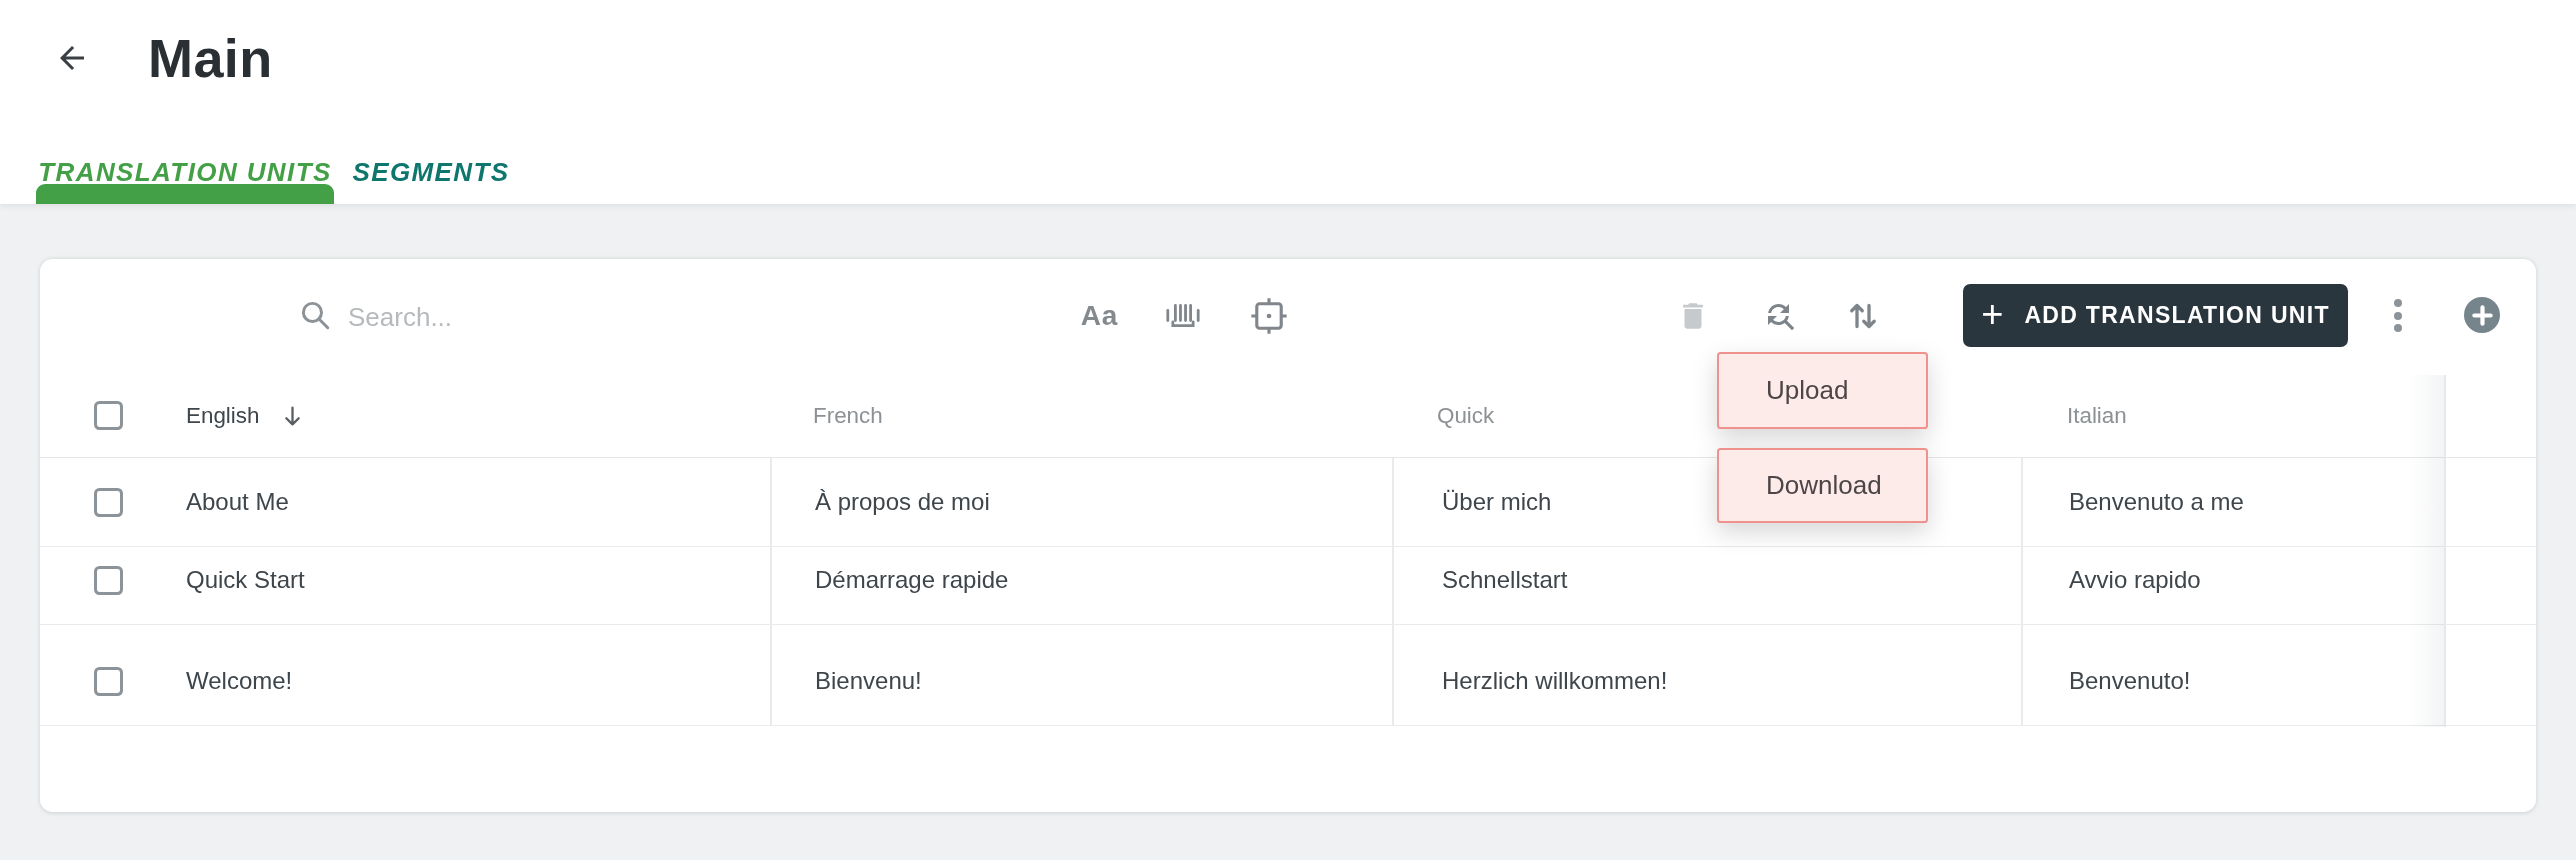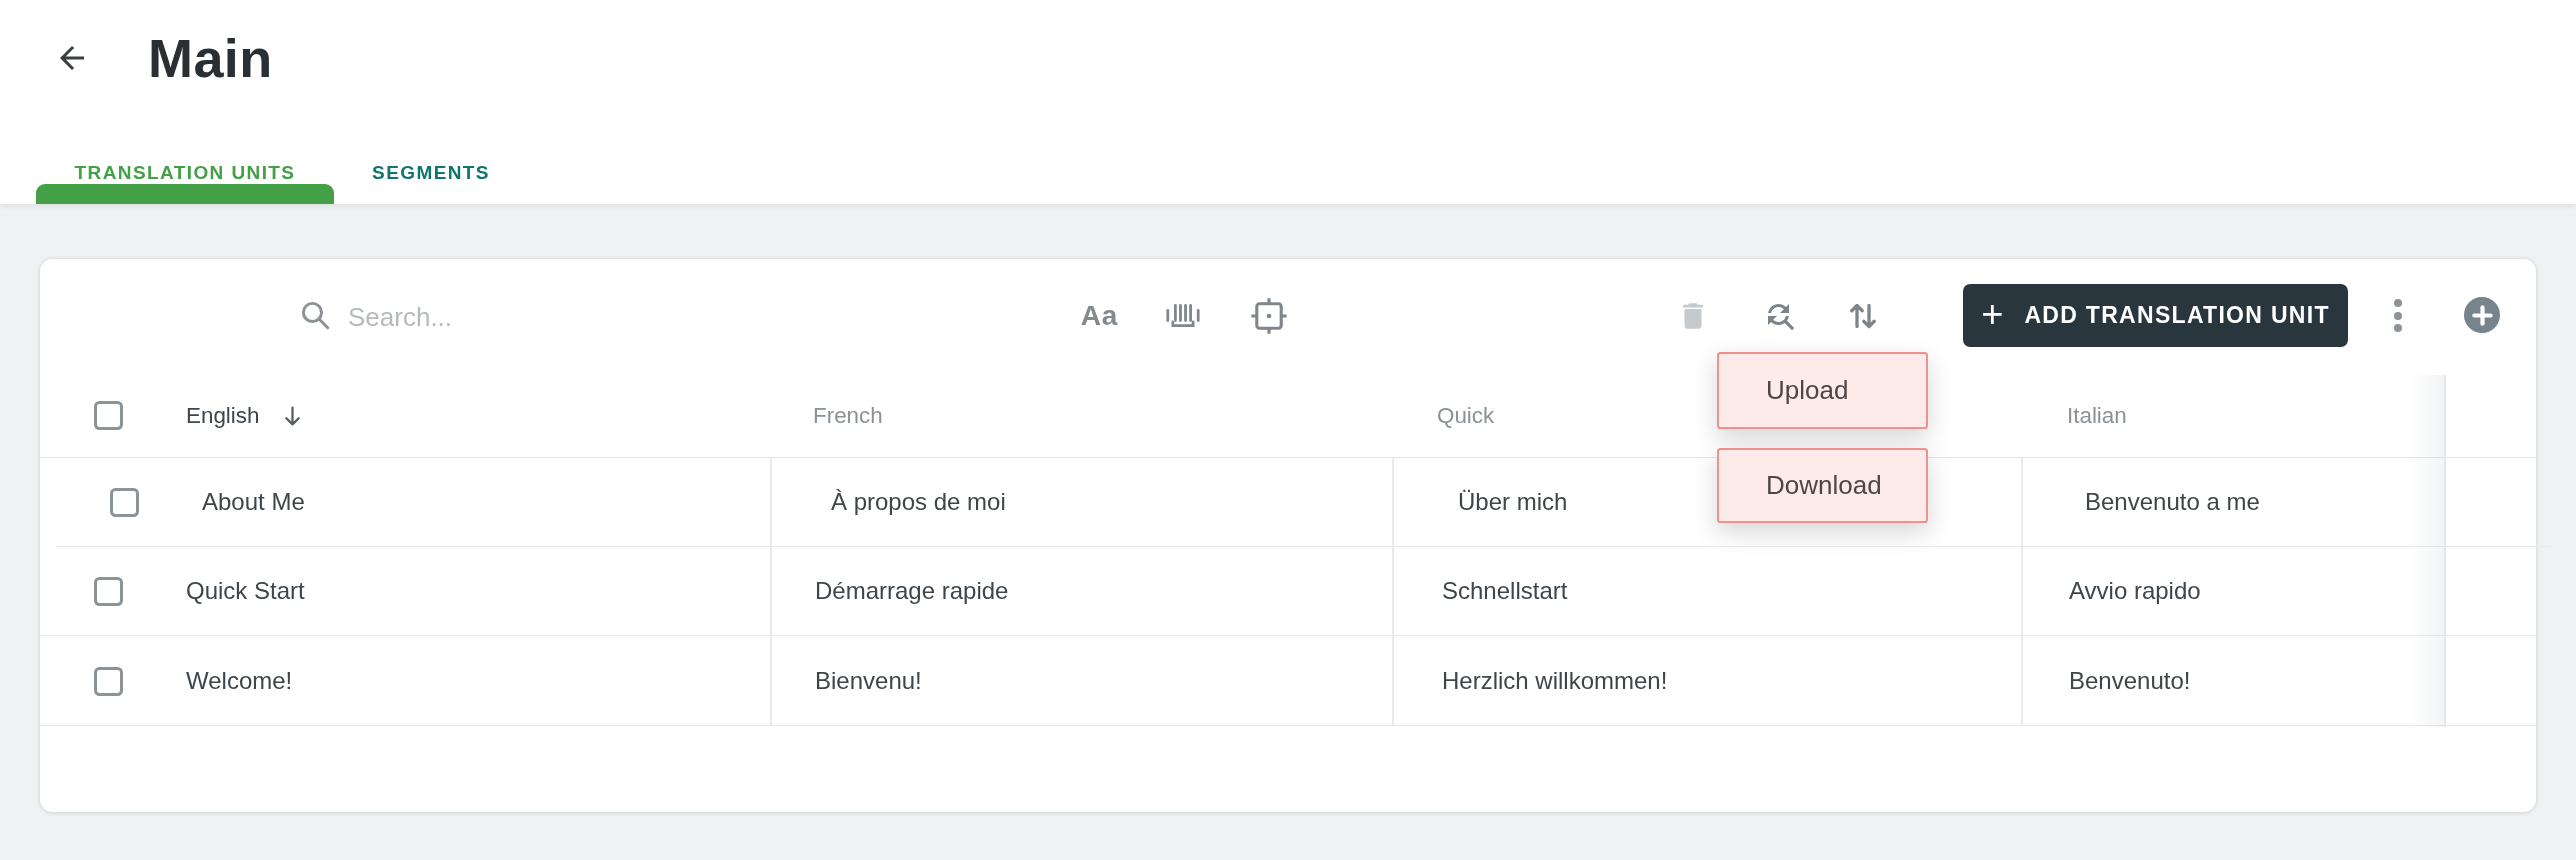--- a/index.html
+++ b/index.html
@@ -7,21 +7,21 @@
   body { font-family:"Liberation Sans", sans-serif; background:#eff1f2; position:relative; }
   button { background:none; border:none; cursor:pointer; font-family:inherit; }
 
   
   .topbar { position:absolute; left:0; top:0; width:2576px; height:204px; background:#ffffff;
             box-shadow:0 2.7px 6.3px rgba(0,0,0,.07); z-index:2; }
   #backBtn { position:absolute; left:50px; top:36px; width:43px; height:43px; color:#3a3f44;
              display:flex; align-items:center; justify-content:center; }
   #pageTitle { position:absolute; left:148px; top:27px; font-size:54px; font-weight:700; color:#2a2f34; letter-spacing:0.4px; }
   .tab { position:absolute; top:141px; height:63px; display:flex; align-items:center; justify-content:center;
-         font-size:19px; font-weight:600; letter-spacing:1.4px; cursor:pointer; }
+         font-size:26px; font-weight:600; letter-spacing:1.4px; cursor:pointer;font-style:italic; }
   #tabTU { left:36px; width:298px; color:#43a047; }
   #tabSeg { left:354px; width:154px; color:#0f766e; }
   #tabIndicator { position:absolute; left:36px; top:184px; width:298px; height:19.7px;
                   background:#43a047; border-radius:9px 9px 0 0; }
 
   
   .card { position:absolute; left:40px; top:259px; width:2496px; height:553px; background:#ffffff;
           border-radius:12.5px; box-shadow:0 0.9px 4.5px rgba(60,64,67,.18); z-index:1; }
 
   
@@ -53,21 +53,21 @@
   
   .thead { position:absolute; left:0; top:116px; width:2496px; height:83px; border-bottom:1.8px solid #e4e6e8; }
   .checkbox { width:29px; height:29px; border:3.1px solid #8d9499; border-radius:5.4px; background:#fff; }
   .thead .checkbox { position:absolute; left:54px; top:26px; }
   .th { position:absolute; top:0; height:100%; display:flex; align-items:center; font-size:22.4px; color:#8b9194; font-weight:500; }
   #thEn { left:146px; color:#3f464b; gap:19.7px; }
   #thFr { left:773px; } #thDe { left:1397px; } #thIt { left:2027px; }
 
   
   .trow { position:absolute; left:0; width:2496px; height:89px; border-bottom:1.8px solid #e9eaeb; }
-  #row0 { top:199px;margin-left:16px; } #row1 { top:288px;padding-left:6px; } #row2 { top:378px; }
+  #row0 { top:199px; } #row1 { top:277px;padding-left:6px; } #row2 { top:378px; }
   .trow .checkbox { position:absolute; left:54px; top:29.5px; }
   .cell { position:absolute; top:0; height:100%; display:flex; align-items:center;
           font-size:24px; color:#3f464b; }
   .c-en { left:146px; } .c-fr { left:775px; } .c-de { left:1402px; } .c-it { left:2029px; }
 
   .vline { position:absolute; top:199px; height:268px; width:1.8px; background:#e9eaeb; }
   #vl1 { left:730px; } #vl2 { left:1352px; } #vl3 { left:1981px; }
   #vlR { position:absolute; left:2404px; top:116px; height:352px; width:1.8px; background:#e6e8e9; }
   #pinShadow { position:absolute; left:2370px; top:116px; width:34px; height:352px;
                background:linear-gradient(to right, rgba(99,114,125,0), rgba(99,114,125,.08)); }

